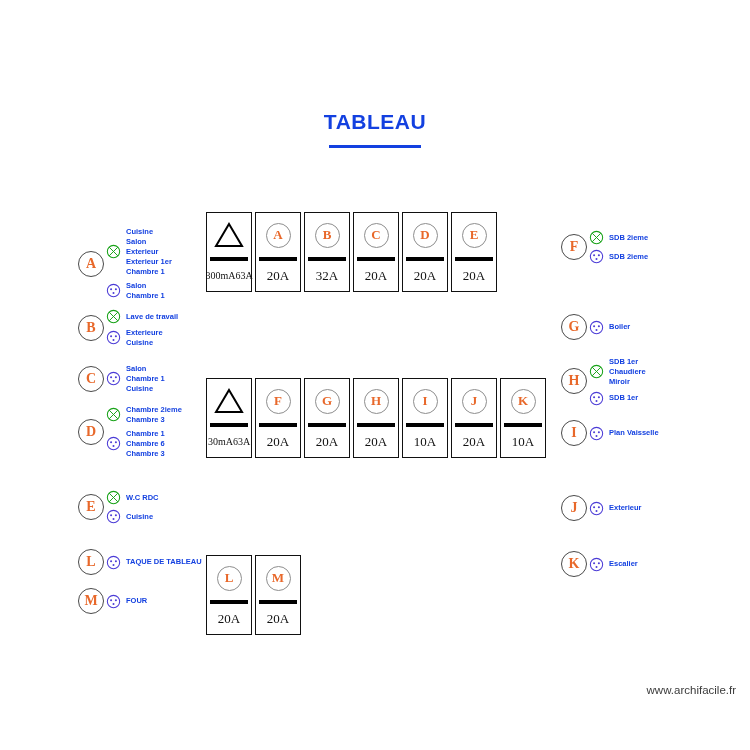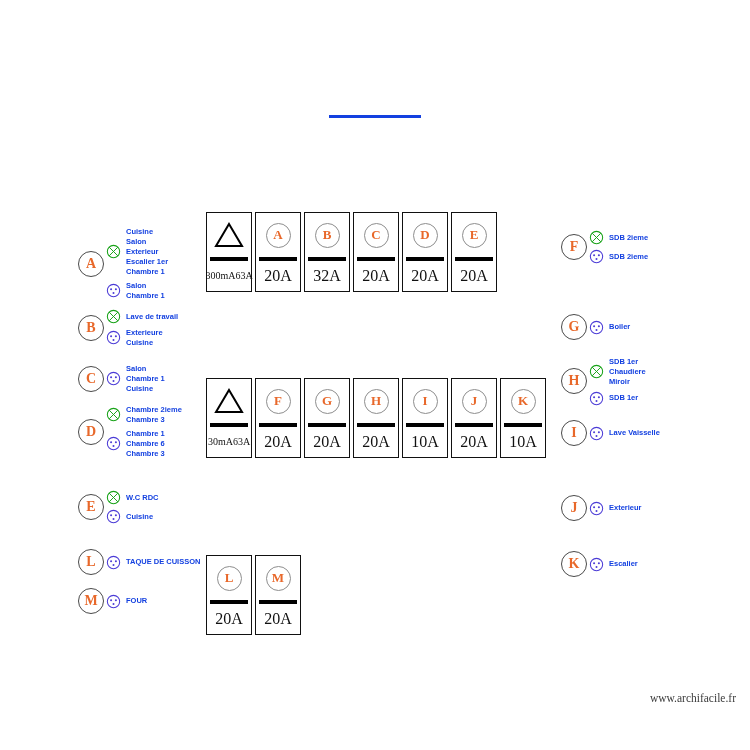--- a/index.html
+++ b/index.html
@@ -143,21 +143,21 @@
     height: 3.5px;
     background: #000;
   }
   .brk-amp {
     flex: 1;
     width: 100%;
     display: flex;
     align-items: center;
     justify-content: center;
     font-family: "Liberation Serif", serif;
-    font-size: 16px;
+    font-size: 13px;
     color: #111;
   }
 
   
   .breaker.diff .brk-top {
     height: 44px;
   }
   .brk-tri {
     display: block;
   }
@@ -170,48 +170,49 @@
     font-family: "Liberation Serif", serif;
     font-size: 10px;
     color: #111;
     line-height: 1.45;
   }
 
   
   #footer-url {
     position: absolute;
     right: 14px;
-    bottom: 46px;
+    bottom: 54px;
     font-size: 11.5px;
     color: #3b3b3b;
-    font-family: Liberation Serif, serif;
+    font-family: Liberation Sans, sans-serif;
   }
 </style>
 </head>
 <body>
 
 <div id="page-title-wrap">
+  <div id="page-title">TABLEAU</div>
   <span id="title-rule"></span>
 </div>
 
 <div id="legend-left" class="abs">
     <div class="legend-entry left-side" style="left: 78px; top: 225px;">
       <div class="letter-circle">A</div>
       <div class="dev-rows">
         <div class="dev-row">
           <svg class="icon-light" viewBox="0 0 20 20">
             <circle cx="10" cy="10" r="8.2" fill="#fff" stroke="#19a319" stroke-width="1.4"></circle>
             <line x1="4.2" y1="4.2" x2="15.8" y2="15.8" stroke="#19a319" stroke-width="1.3"></line>
             <line x1="15.8" y1="4.2" x2="4.2" y2="15.8" stroke="#19a319" stroke-width="1.3"></line>
           </svg>
           <div class="dev-labels">
             <div>Cuisine</div>
             <div>Salon</div>
             <div>Exterieur</div>
-            <div>Escalier 1er</div>
+            <div>Exterieur 1er</div>
             <div>Chambre 1</div>
           </div>
         </div>
         <div class="dev-row">
           <svg class="icon-socket" viewBox="0 0 20 20">
             <circle cx="10" cy="10" r="8.2" fill="#fff" stroke="#4b3bd6" stroke-width="1.4"></circle>
             <circle cx="6.8" cy="8.4" r="1.35" fill="#4b3bd6"></circle>
             <circle cx="13.2" cy="8.4" r="1.35" fill="#4b3bd6"></circle>
             <circle cx="10" cy="13.4" r="1.35" fill="#4b3bd6"></circle>
           </svg>
@@ -326,21 +327,21 @@
       <div class="letter-circle">L</div>
       <div class="dev-rows">
         <div class="dev-row">
           <svg class="icon-socket" viewBox="0 0 20 20">
             <circle cx="10" cy="10" r="8.2" fill="#fff" stroke="#4b3bd6" stroke-width="1.4"></circle>
             <circle cx="6.8" cy="8.4" r="1.35" fill="#4b3bd6"></circle>
             <circle cx="13.2" cy="8.4" r="1.35" fill="#4b3bd6"></circle>
             <circle cx="10" cy="13.4" r="1.35" fill="#4b3bd6"></circle>
           </svg>
           <div class="dev-labels">
-            <div>TAQUE DE CUISSON</div>
+            <div>TAQUE DE TABLEAU</div>
           </div>
         </div>
       </div>
     </div>
     <div class="legend-entry left-side" style="left: 78px; top: 588px;">
       <div class="letter-circle">M</div>
       <div class="dev-rows">
         <div class="dev-row">
           <svg class="icon-socket" viewBox="0 0 20 20">
             <circle cx="10" cy="10" r="8.2" fill="#fff" stroke="#4b3bd6" stroke-width="1.4"></circle>
@@ -431,21 +432,21 @@
       <div class="letter-circle">I</div>
       <div class="dev-rows">
         <div class="dev-row">
           <svg class="icon-socket" viewBox="0 0 20 20">
             <circle cx="10" cy="10" r="8.2" fill="#fff" stroke="#4b3bd6" stroke-width="1.4"></circle>
             <circle cx="6.8" cy="8.4" r="1.35" fill="#4b3bd6"></circle>
             <circle cx="13.2" cy="8.4" r="1.35" fill="#4b3bd6"></circle>
             <circle cx="10" cy="13.4" r="1.35" fill="#4b3bd6"></circle>
           </svg>
           <div class="dev-labels">
-            <div>Lave Vaisselle</div>
+            <div>Plan Vaisselle</div>
           </div>
         </div>
       </div>
     </div>
     <div class="legend-entry right-side" style="left: 561px; top: 495px;">
       <div class="letter-circle">J</div>
       <div class="dev-rows">
         <div class="dev-row">
           <svg class="icon-socket" viewBox="0 0 20 20">
             <circle cx="10" cy="10" r="8.2" fill="#fff" stroke="#4b3bd6" stroke-width="1.4"></circle>

